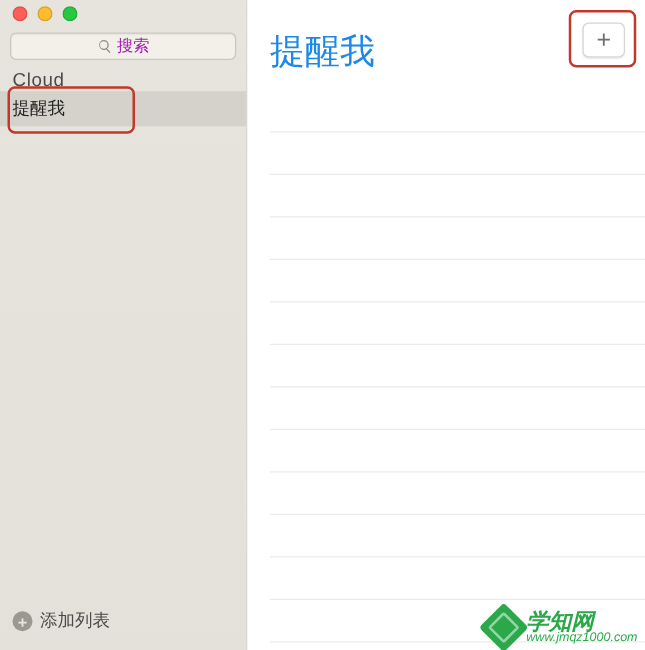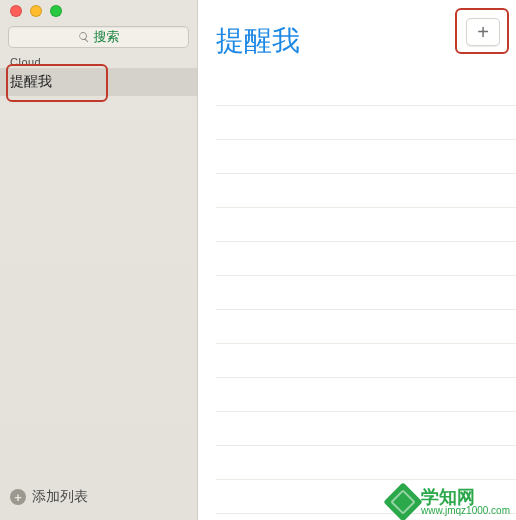--- a/index.html
+++ b/index.html
@@ -40,39 +40,39 @@
   }
   .search {
     width: 100%;
     height: 22px;
     border: 1px solid #c9c7bf;
     border-radius: 5px;
     background: #f2f0e9;
     display: flex;
     align-items: center;
     justify-content: center;
-    color: #15803d;
+    color: #a21caf;
     font-size: 13px;
     gap: 4px;
     box-shadow: inset 0 1px 1px rgba(0,0,0,0.05);
   }
   .search svg { width: 12px; height: 12px; fill: #8a887f; }
 
   .smart-list {
     display: flex;
     align-items: center;
     gap: 6px;
     padding: 8px 10px 8px 10px;
     color: #313131;
     font-size: 14px;
   }
   .smart-list svg { width: 15px; height: 15px; stroke: #454545; fill: none; stroke-width: 1.6; }
 
   .group-label {
-    font-size: 11px;
+    font-size: 15px;
     color: #4a4a4a;
     letter-spacing: 0.5px;
     padding: 2px 10px 0 10px;
     text-transform: none;
   }
 
   .list-item {
     position: relative;
     padding: 0;
   }
@@ -171,21 +171,21 @@
     border-radius: 3px;
     position: relative;
   }
   .wm-diamond::after{
     content:"";
     position:absolute; inset:5px;
     border:2px solid rgba(255,255,255,0.5);
     border-radius:2px;
   }
   .wm-text{
-    display:flex; flex-direction:column; line-height:1;
+    display:flex; flex-direction:column; line-height:1;font-style:italic;
   }
   .wm-text .t1 { color:#2aa84a; font-weight:700; font-size:18px; }
   .wm-text .t2 { color:#2aa84a; font-size:10px; }
 </style>
 </head>
 <body>
 
 <div class="app">
 
   <div class="sidebar">

